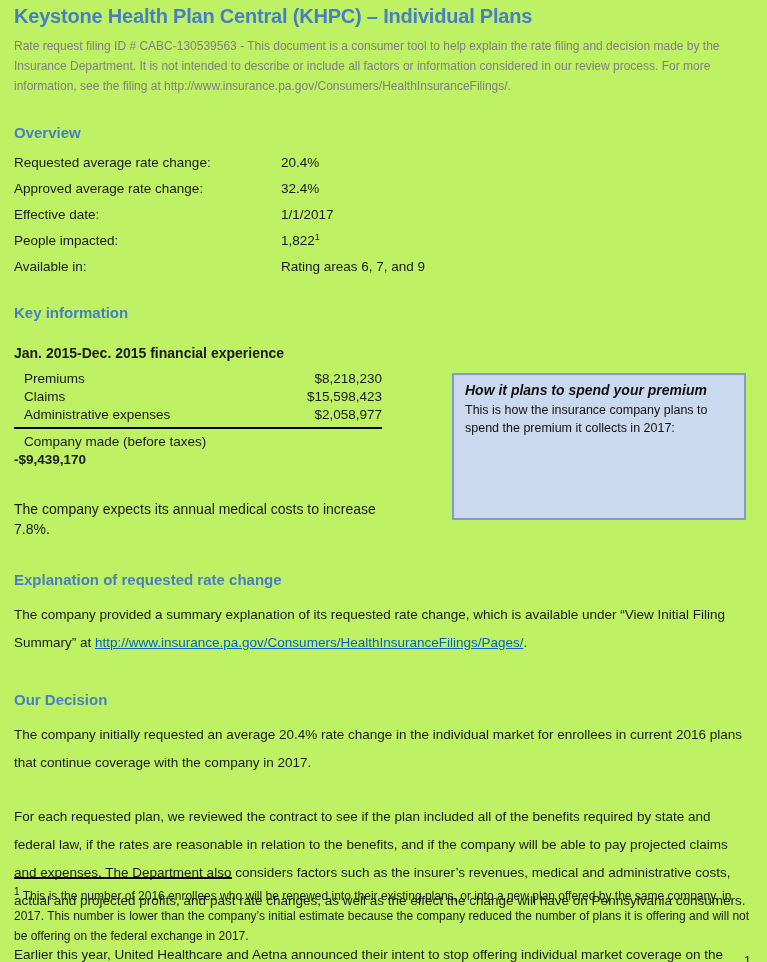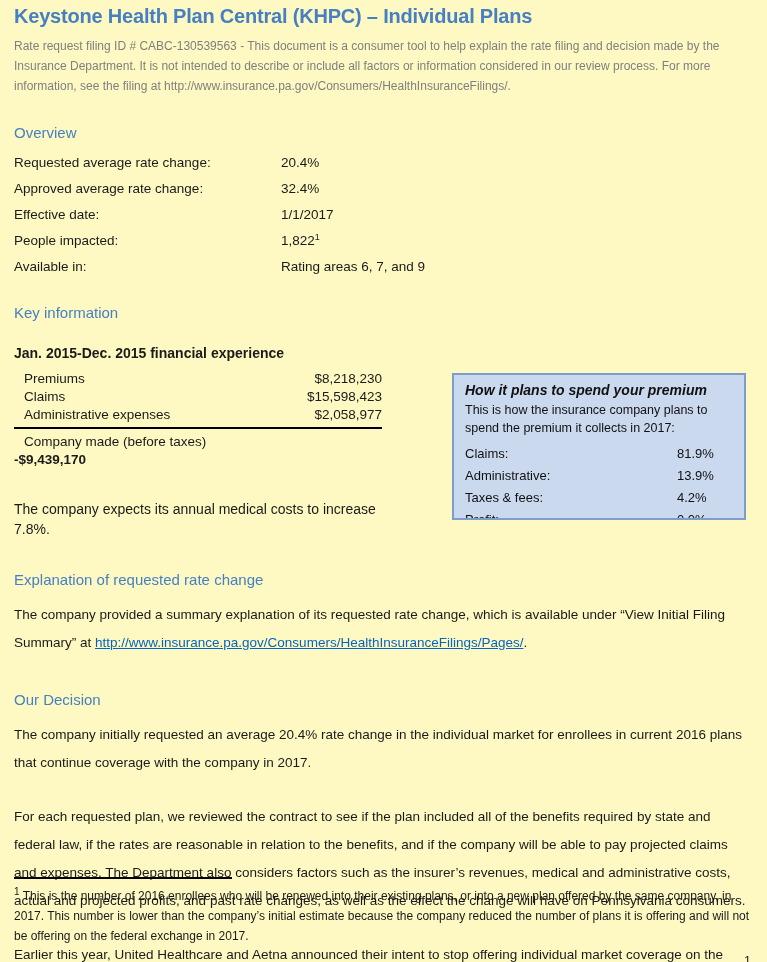--- a/index.html
+++ b/index.html
@@ -1,41 +1,41 @@
 <!DOCTYPE html>
 <html><head>
 <meta charset="utf-8">
 <style>
   * { margin:0; padding:0; box-sizing:border-box; }
   html,body { background:#fff; }
   .page {
     position:relative;
     width:767px; height:962px;
-    background:#fef9c3;
+    background:#bef264;
     overflow:hidden;
     font-family:"Liberation Sans", sans-serif;
     color:#1a1a1a;
   }
   .content { position:absolute; left:14px; top:0; width:737px; }
 
   .doc-title {
     margin-top:5px;
     font-size:20px; font-weight:bold;
     color:#4680c2;
     letter-spacing:-0.2px;
   }
   .doc-subtitle {
     margin-top:8px;
     width:733px;
     font-size:12px; line-height:20px;
     color:#7f7f7f;
   }
 
   .section-heading {
-    font-size:15px; font-weight:normal;
+    font-size:15px; font-weight:bold;
     color:#4680c2;
     line-height:22px;
   }
   .h-overview { margin-top:26px; }
   .h-keyinfo  { margin-top:25px; }
   .h-explanation { margin-top:30px; }
   .h-decision { margin-top:32px; }
 
   .overview-list { margin-top:9px; }
   .overview-row { display:flex; font-size:13.5px; line-height:20px;margin-top:6px; }
@@ -145,38 +145,20 @@
             <span class="fin-label">Company made (before taxes)</span>
             <span class="fin-value">-$9,439,170</span>
           </div>
         </div>
         <div class="fin-note">The company expects its annual medical costs to increase 7.8%.</div>
       </div>
 
       <div class="premium-box">
         <div class="pb-title">How it plans to spend your premium</div>
         <div class="pb-desc">This is how the insurance company plans to spend the premium it collects in 2017:</div>
-        <div class="pb-rows">
-          <div class="pb-row">
-            <span class="pb-label">Claims:</span>
-            <span class="pb-value">81.9%</span>
-          </div>
-          <div class="pb-row">
-            <span class="pb-label">Administrative:</span>
-            <span class="pb-value">13.9%</span>
-          </div>
-          <div class="pb-row">
-            <span class="pb-label">Taxes &amp; fees:</span>
-            <span class="pb-value">4.2%</span>
-          </div>
-          <div class="pb-row">
-            <span class="pb-label">Profit:</span>
-            <span class="pb-value">0.0%</span>
-          </div>
-        </div>
       </div>
     </div>
 
     <div class="section-heading h-explanation">Explanation of requested rate change</div>
     <div class="paragraph">
       <span>The company provided a summary explanation of its requested rate change, which is available under “View Initial Filing Summary” at </span><span class="doc-link">http://www.insurance.pa.gov/Consumers/HealthInsuranceFilings/Pages/</span><span>.</span>
     </div>
 
     <div class="section-heading h-decision">Our Decision</div>
     <div class="paragraph">The company initially requested an average 20.4% rate change in the individual market for enrollees in current 2016 plans that continue coverage with the company in 2017.</div>

